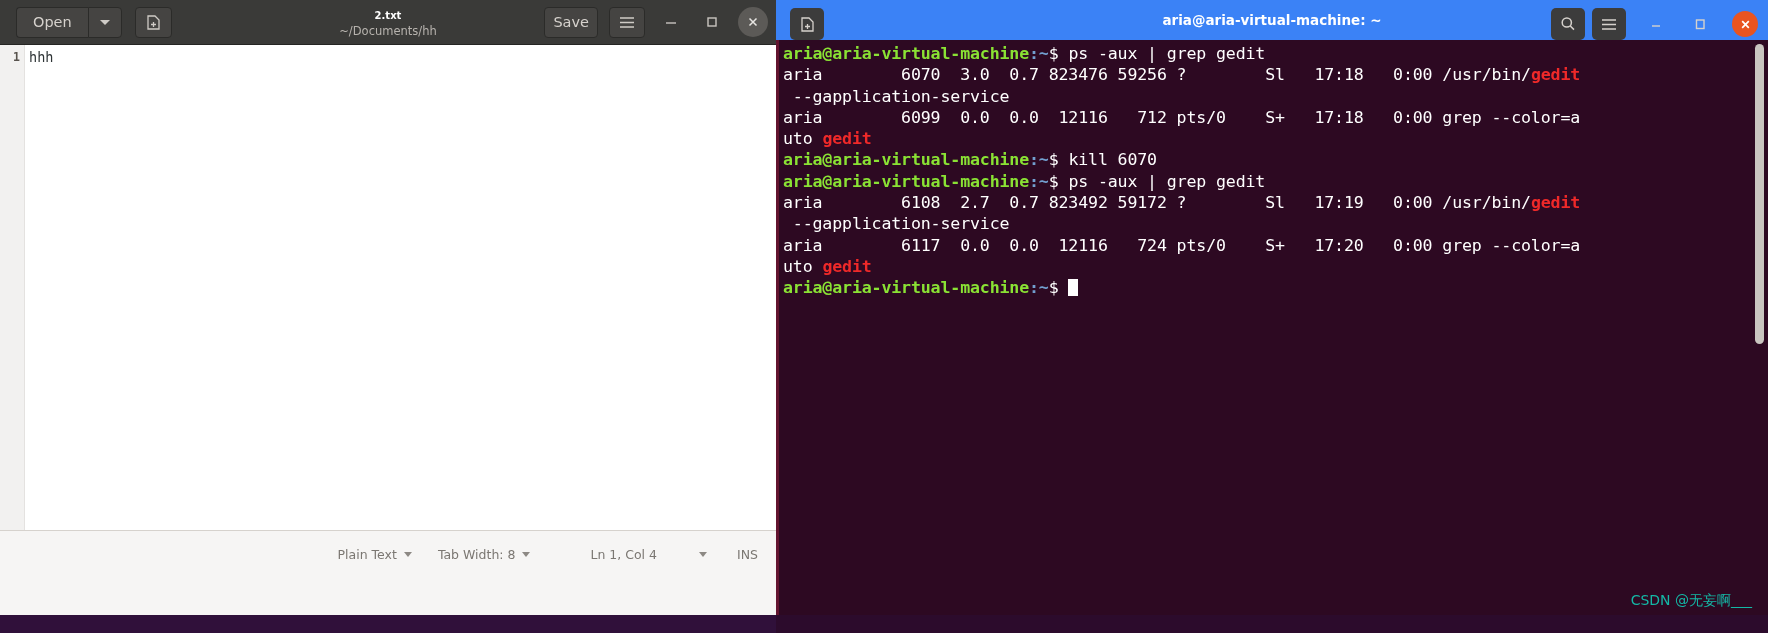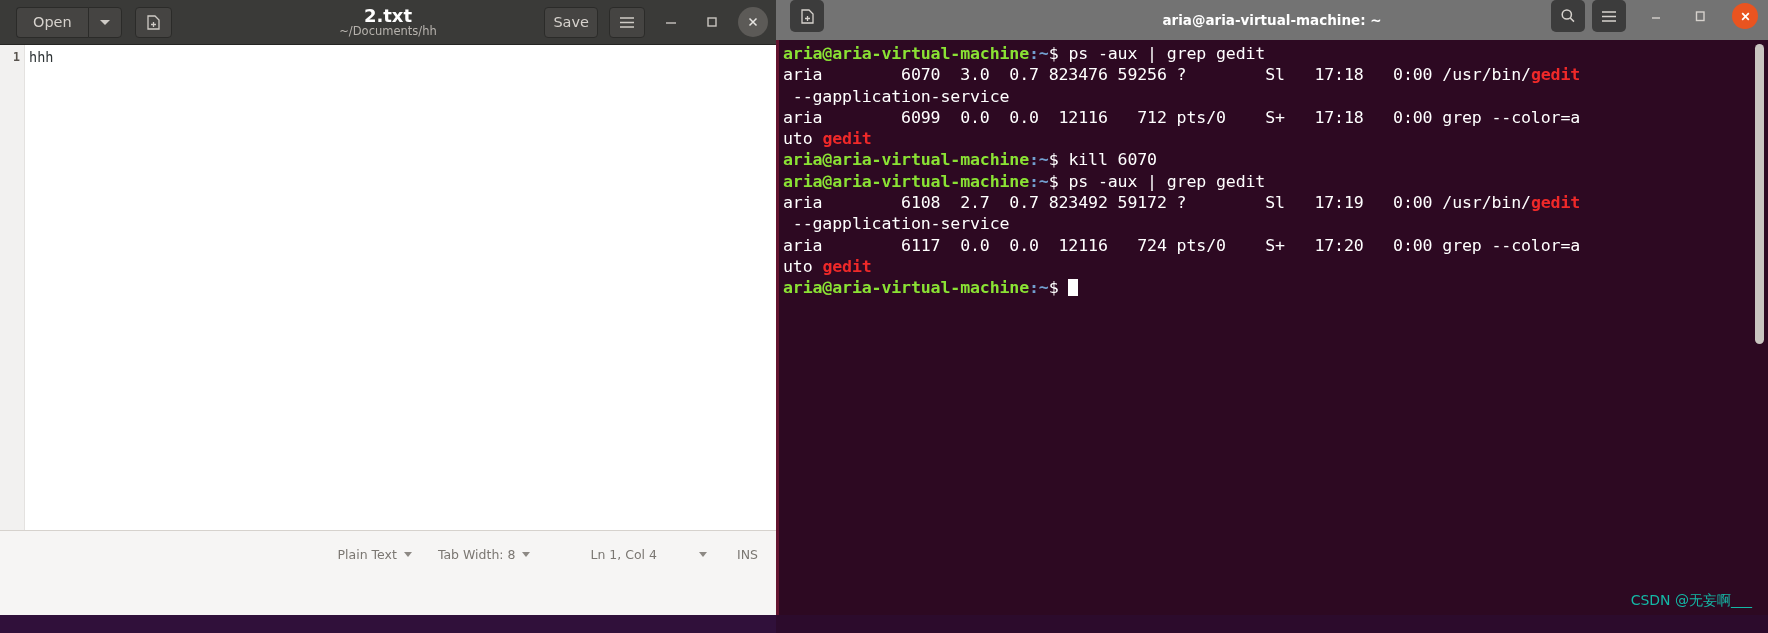--- a/index.html
+++ b/index.html
@@ -67,21 +67,21 @@
     left: 0; right: 0; top: 0;
     height: 45px;
     display: flex;
     flex-direction: column;
     align-items: center;
     justify-content: center;
     pointer-events: none;
   }
   #gedit-title {
     color: #ffffff;
-    font-size: 18px;
+    font-size: 10px;
     font-weight: bold;
     line-height: 16px;
   }
   #gedit-subtitle {
     color: #b7b3ae;
     font-size: 11.5px;
     line-height: 14px;
   }
   #gedit-right {
     margin-left: auto;
@@ -176,23 +176,23 @@
   #terminal-window {
     position: absolute;
     left: 776px; top: 0;
     width: 992px; height: 633px;
     background: #2d0922;
     overflow: hidden;
   }
   #term-headerbar {
     position: relative;
     height: 40px;
-    background: #737373;
-    display: flex;
-    align-items: flex-end;
+    background: #3b82f6;
+    display: flex;
+    align-items: flex-start;
     box-sizing: border-box;
     padding: 8px 10px;
   }
   .t-btn {
     background: #3c3c3c;
     border-radius: 5px;
     width: 34px; height: 32px;
     display: flex;
     align-items: center;
     justify-content: center;

